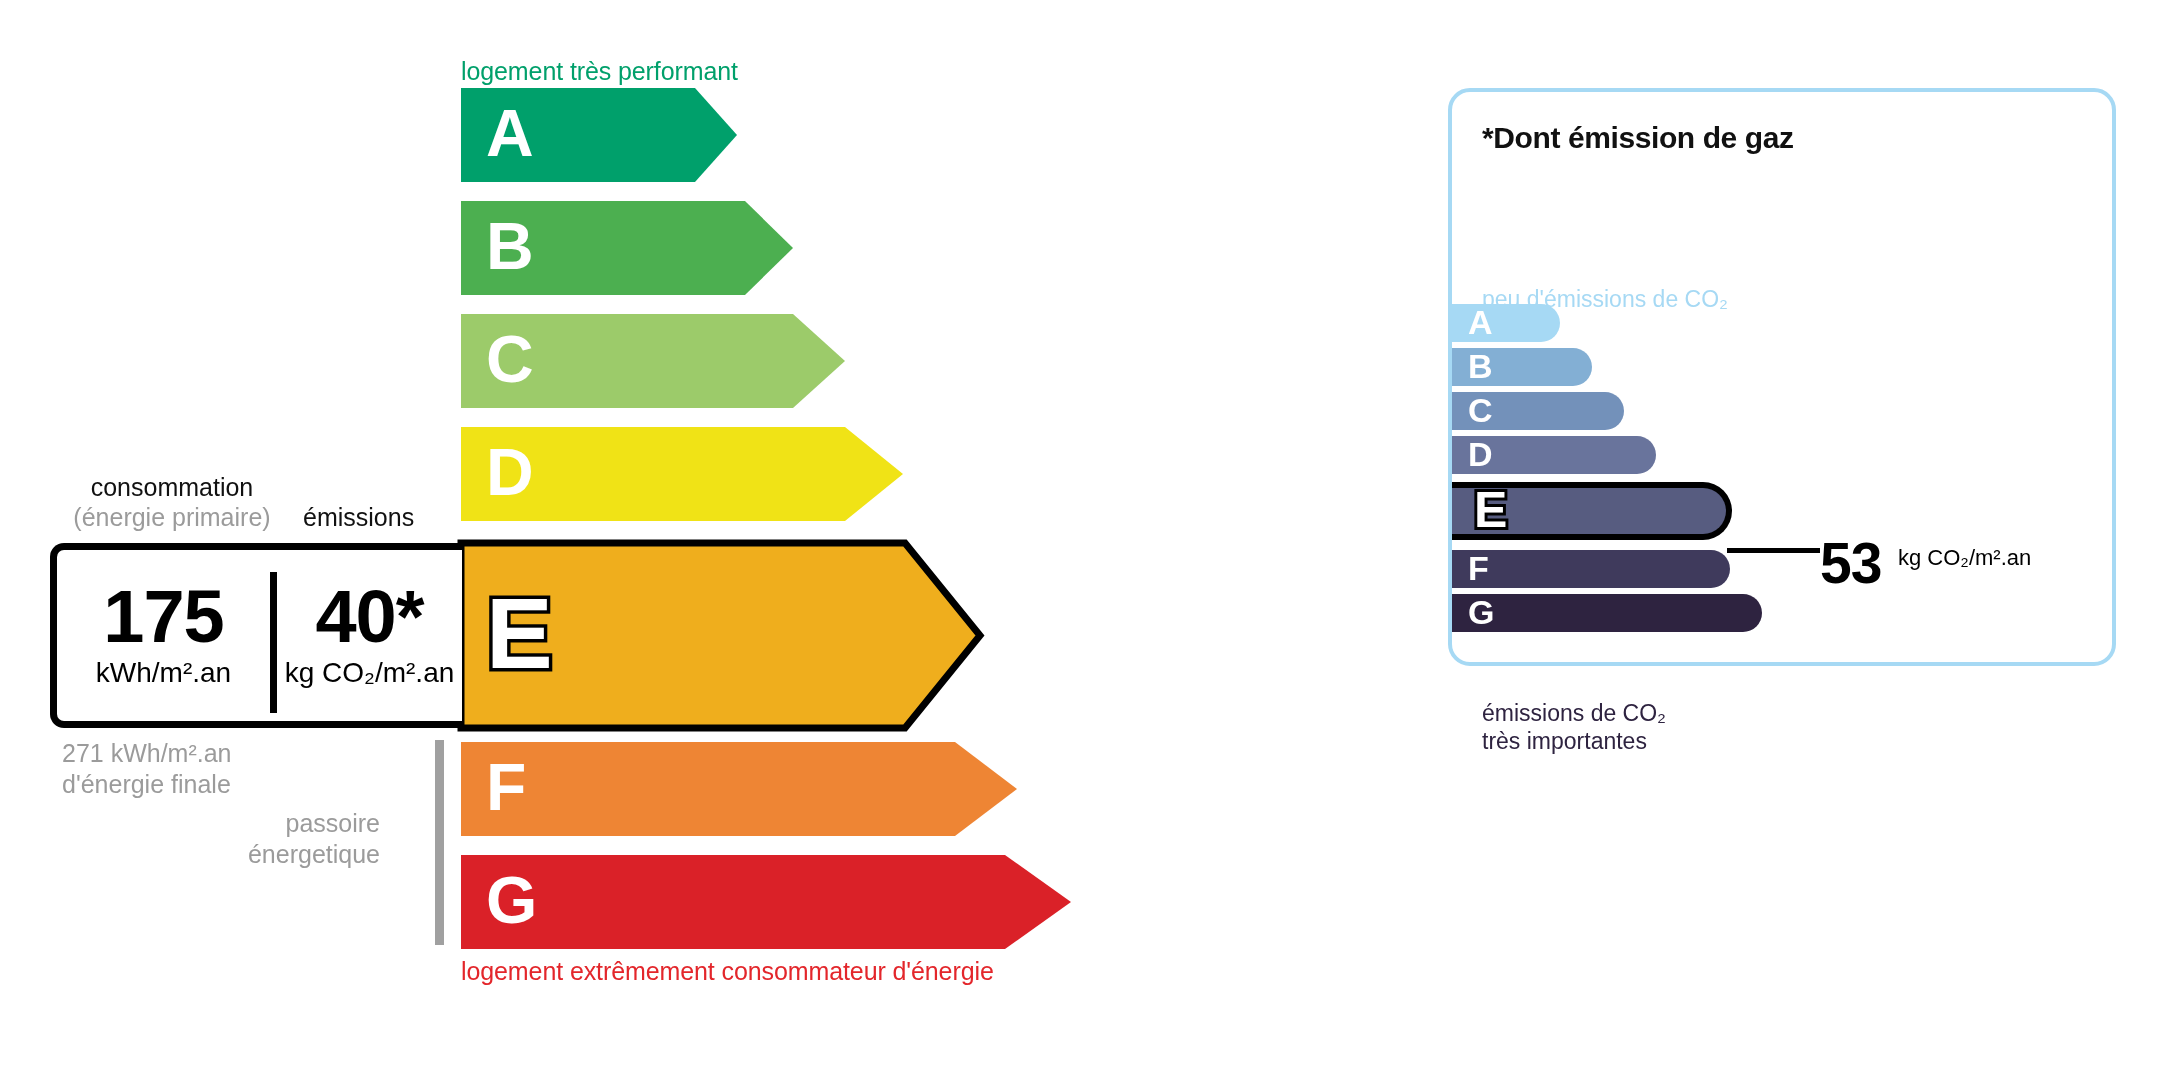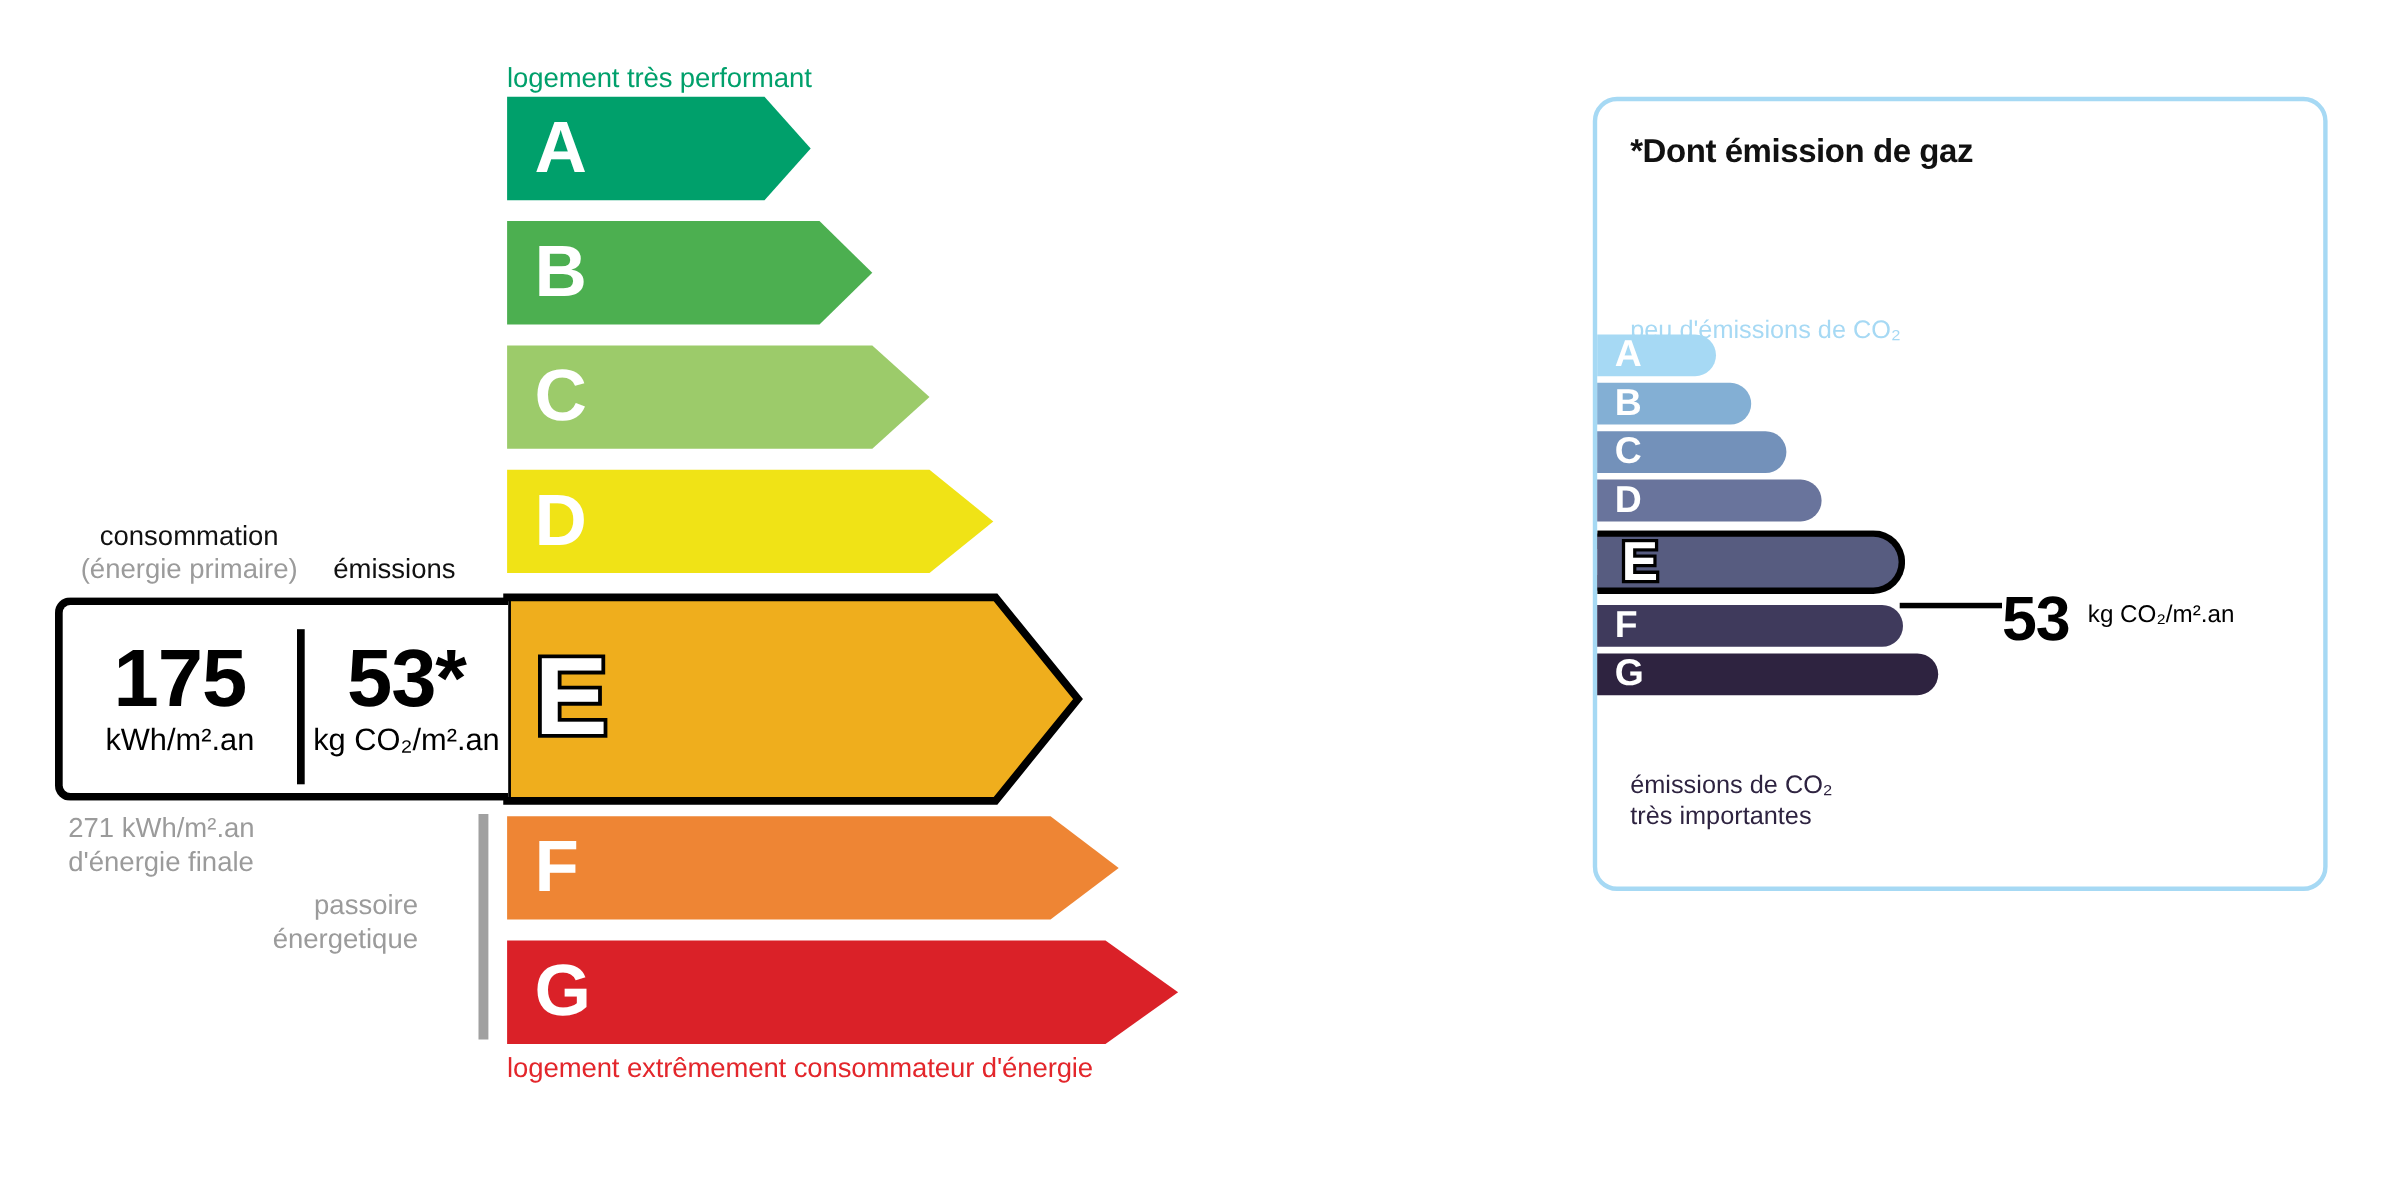--- a/index.html
+++ b/index.html
@@ -133,21 +133,21 @@
   .arrow-letter.sel {
     color: #ffffff;
     -webkit-text-stroke: 7px #000000;
     paint-order: stroke fill;
   }
 
   
   #co2-panel {
     position: absolute;
     left: 1448px; top: 88px;
-    width: 668px; height: 722px;
+    width: 668px; height: 578px;
     border: 4px solid #A6D9F4;
     border-radius: 22px;
     background: #ffffff;
   }
   #co2-title {
     position: absolute;
     left: 30px; top: 28px;
     font-size: 30px;
     font-weight: bold;
     color: #111111;
@@ -255,21 +255,21 @@
     <div class="lbl-energie-primaire">(énergie primaire)</div>
     <div class="lbl-emissions">émissions</div>
 
     <div id="value-box">
       <div class="val-cell" id="cell-energy">
         <div class="val-number">175</div>
         <div class="val-unit">kWh/m².an</div>
       </div>
       <div class="val-divider"></div>
       <div class="val-cell" id="cell-co2">
-        <div class="val-number">53*</div>
+        <div class="val-number">40*</div>
         <div class="val-unit">kg CO₂/m².an</div>
       </div>
     </div>
 
     <div class="lbl-finale">
       <div>271 kWh/m².an</div>
       <div>d'énergie finale</div>
     </div>
 
     <div class="lbl-passoire">

